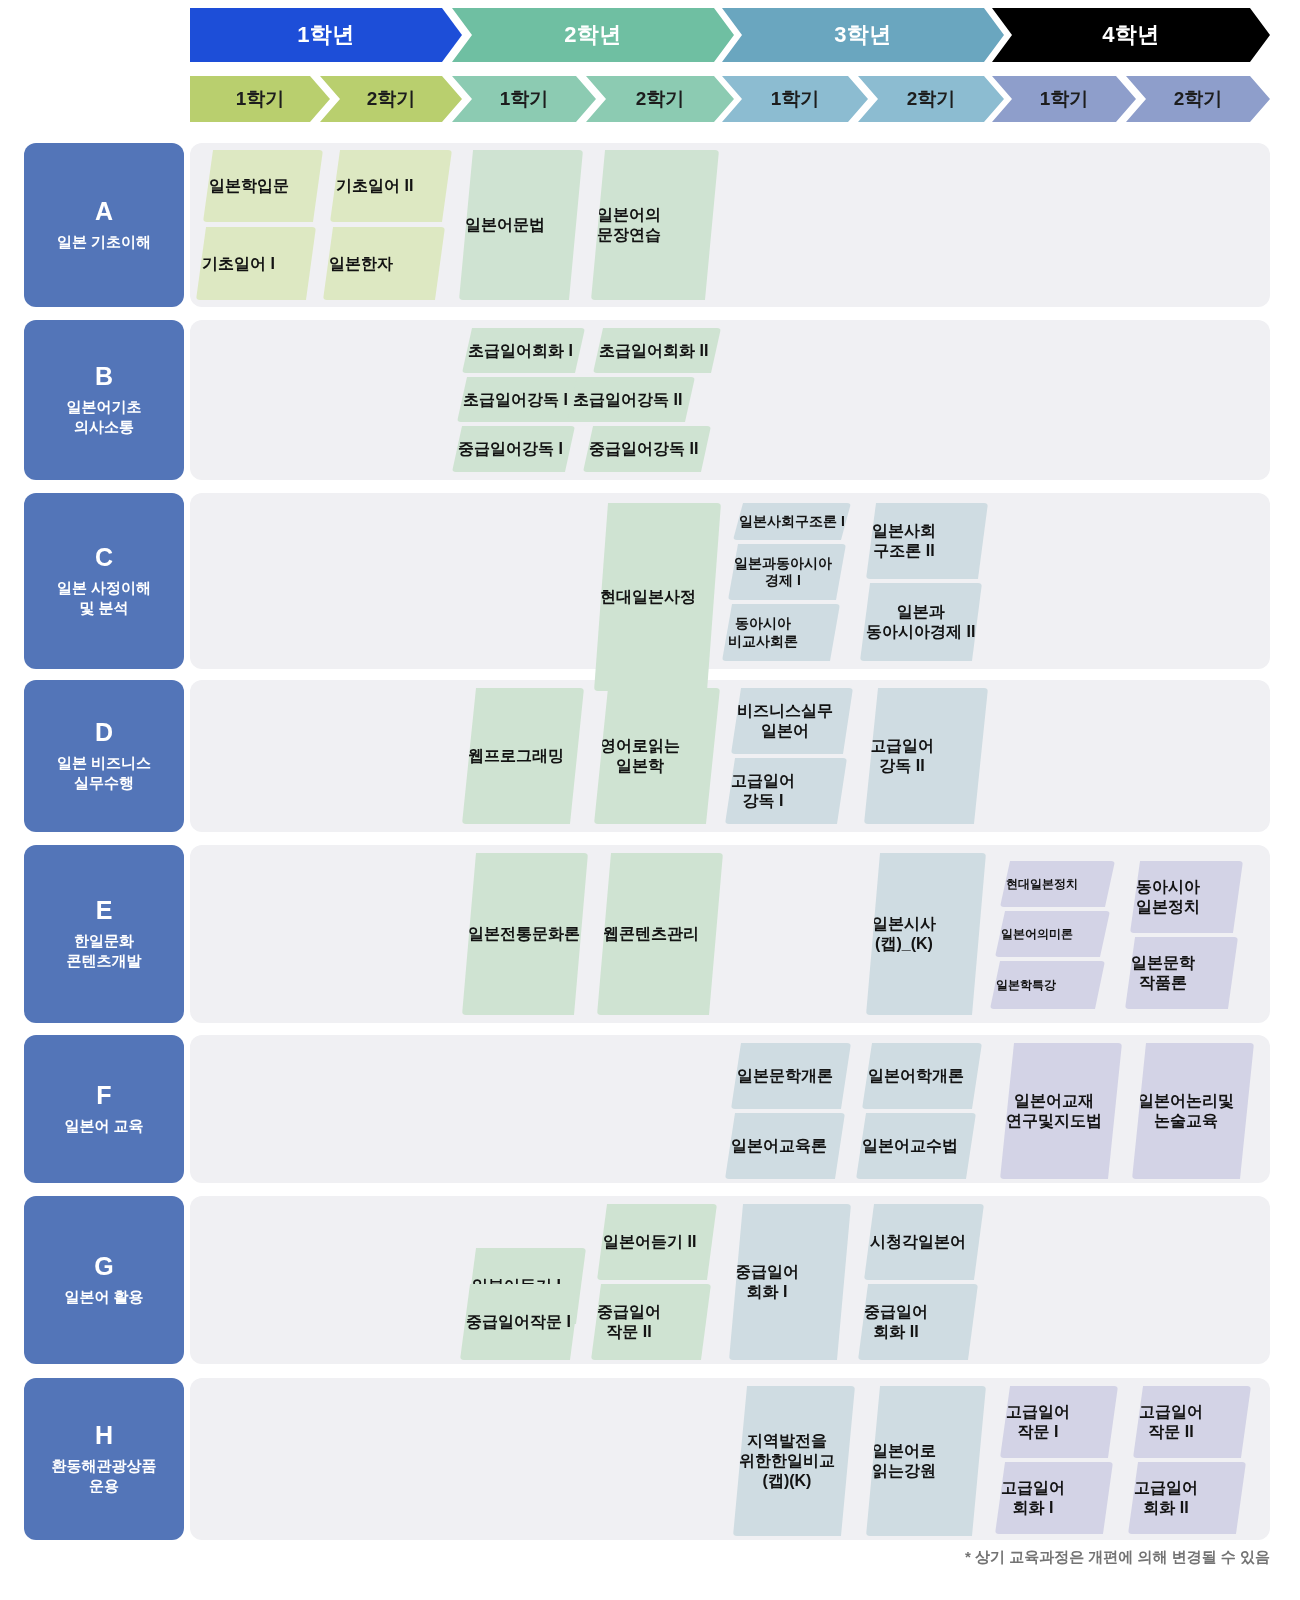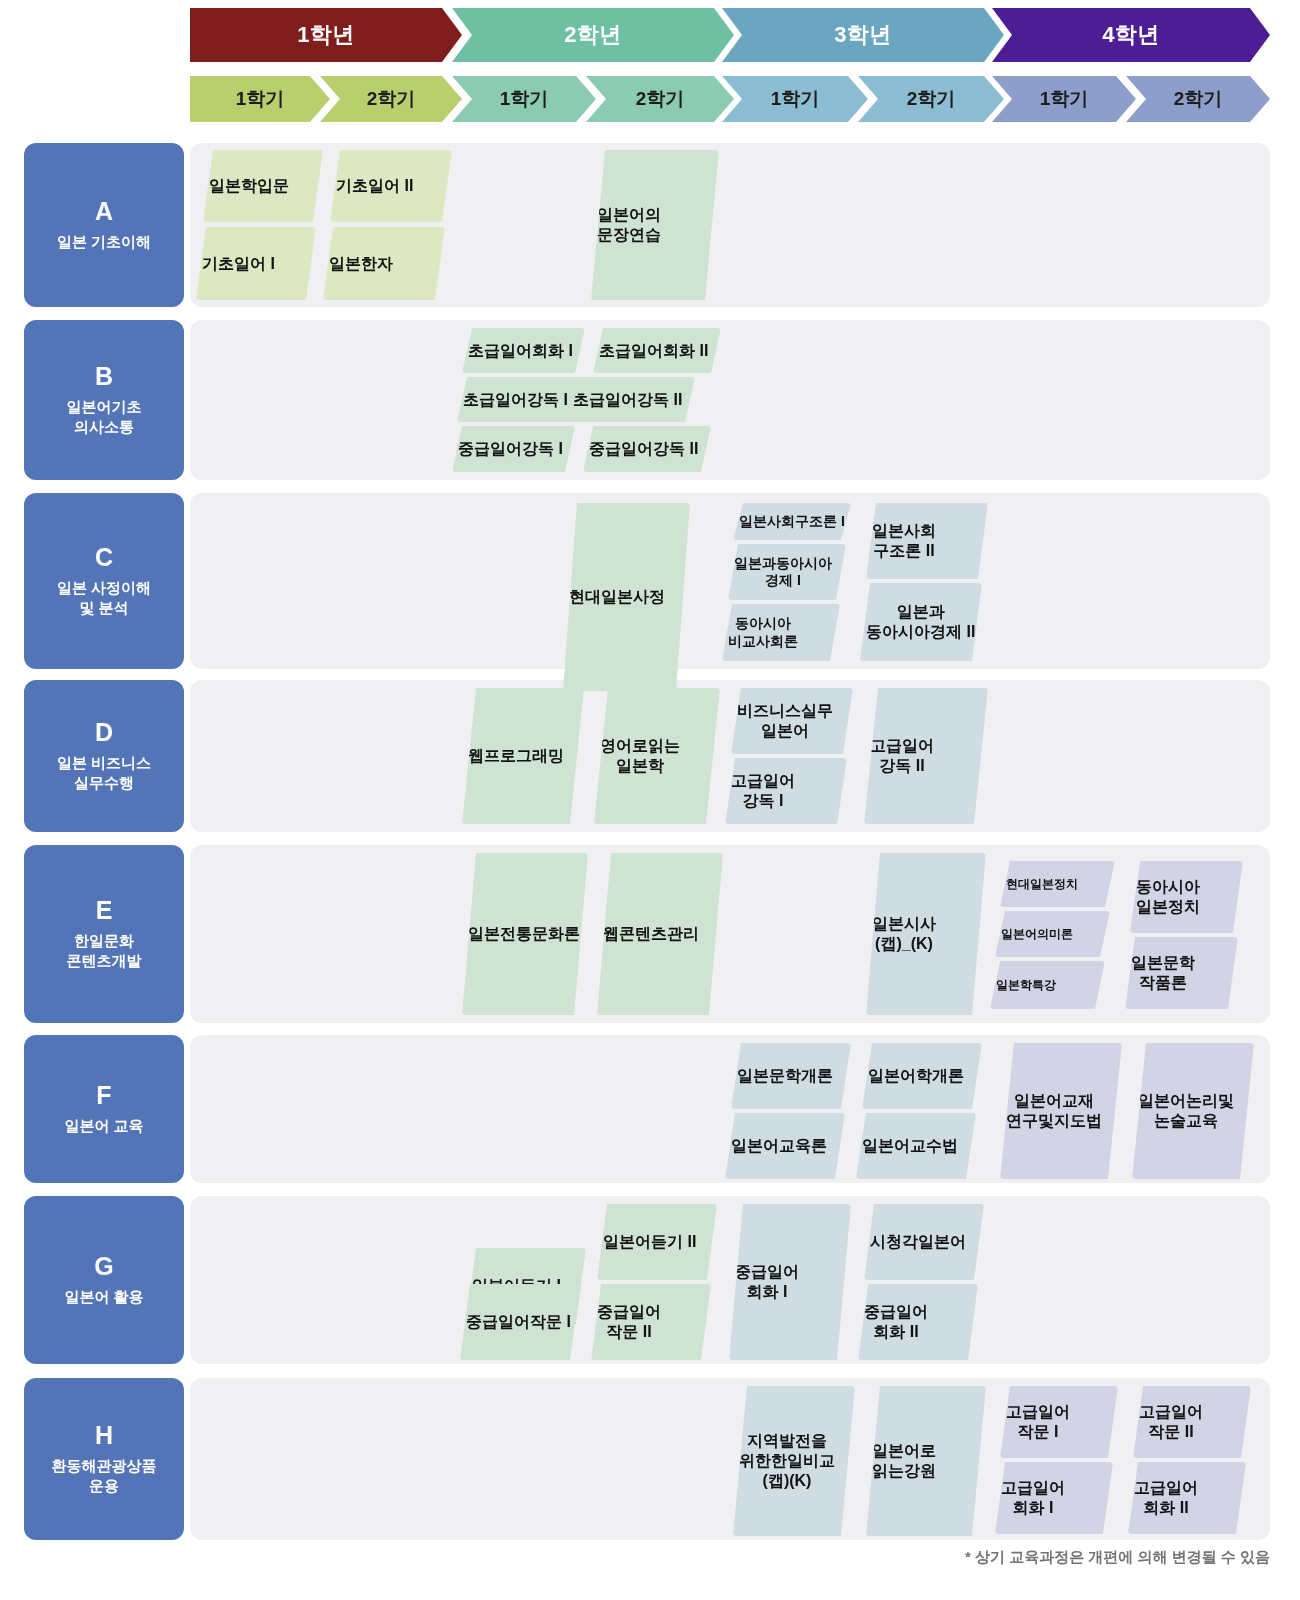--- a/index.html
+++ b/index.html
@@ -77,30 +77,30 @@
     font-size: 15px; font-weight: bold; color: #737373;
   }
 </style>
 </head>
 <body>
 
 <div id="root">
 
   <div id="header">
 
-    <div class="year-chev chev-shape first" style="left:190px; width:272px; background:#a5c council; background-color:#7f1d1d;">
+    <div class="year-chev chev-shape first" style="left:190px; width:272px; background:#a5c council; background-color:#1d4ed8;">
       <span>1학년</span>
     </div>
     <div class="year-chev chev-shape" style="left:452px; width:282px; background-color:#6fbfa2;">
       <span>2학년</span>
     </div>
     <div class="year-chev chev-shape" style="left:722px; width:282px; background-color:#6aa6bf;text-align:center;">
       <span>3학년</span>
     </div>
-    <div class="year-chev chev-shape" style="left:992px; width:278px; background-color:#4c1d95;">
+    <div class="year-chev chev-shape" style="left:992px; width:278px; background-color:#000000;">
       <span>4학년</span>
     </div>
 
     <div class="sem-chev chev-shape first" style="left:190px; width:140px; background-color:#b9cf6e;">
       <span>1학기</span>
     </div>
     <div class="sem-chev chev-shape" style="left:320px; width:142px; background-color:#b9cf6e;">
       <span>2학기</span>
     </div>
     <div class="sem-chev chev-shape" style="left:452px; width:144px; background-color:#8ccbb2;">
@@ -170,20 +170,23 @@
     </div>
   <div class="cell c-y1 f16" style="left:196px; top:227px; width:120px; height:73px;">
     <span>기초일어 I</span>
     </div>
   <div class="cell c-y1 f16" style="left:330px; top:150px; width:122px; height:72px;">
     <span>기초일어 II</span>
     </div>
   <div class="cell c-y1 f16" style="left:323px; top:227px; width:122px; height:73px;">
     <span>일본한자</span>
     </div>
+  <div class="cell c-y2 f16 tall" style="left:459px; top:150px; width:124px; height:150px;">
+    <span>일본어문법</span>
+    </div>
   <div class="cell c-y2 f16 tall" style="left:591px; top:150px; width:128px; height:150px;">
     <span><span>일본어의</span><br><span>문장연습</span></span>
     </div>
 
   <div class="cell c-y2 f16" style="left:462px; top:328px; width:123px; height:45px;">
     <span>초급일어회화 I</span>
     </div>
   <div class="cell c-y2 f16" style="left:457px; top:377px; width:123px; height:45px;">
     <span>초급일어강독 I</span>
     </div>
@@ -193,21 +196,21 @@
   <div class="cell c-y2 f16" style="left:593px; top:328px; width:128px; height:45px;">
     <span>초급일어회화 II</span>
     </div>
   <div class="cell c-y2 f16" style="left:567px; top:377px; width:128px; height:45px;">
     <span>초급일어강독 II</span>
     </div>
   <div class="cell c-y2 f16" style="left:583px; top:426px; width:128px; height:46px;">
     <span>중급일어강독 II</span>
     </div>
 
-  <div class="cell c-y2 f16 tall" style="left:563px; top:503px; width:127px; height:188px;">
+  <div class="cell c-y2 f16 tall" style="left:594px; top:503px; width:127px; height:188px;">
     <span>현대일본사정</span>
     </div>
   <div class="cell c-y3 f14" style="left:733px; top:503px; width:118px; height:37px;">
     <span>일본사회구조론 I</span>
     </div>
   <div class="cell c-y3 f14" style="left:728px; top:544px; width:118px; height:56px;">
     <span><span>일본과동아시아</span><br><span>경제 I</span></span>
     </div>
   <div class="cell c-y3 f14" style="left:722px; top:604px; width:118px; height:57px;">
     <span><span>동아시아</span><br><span>비교사회론</span></span>

